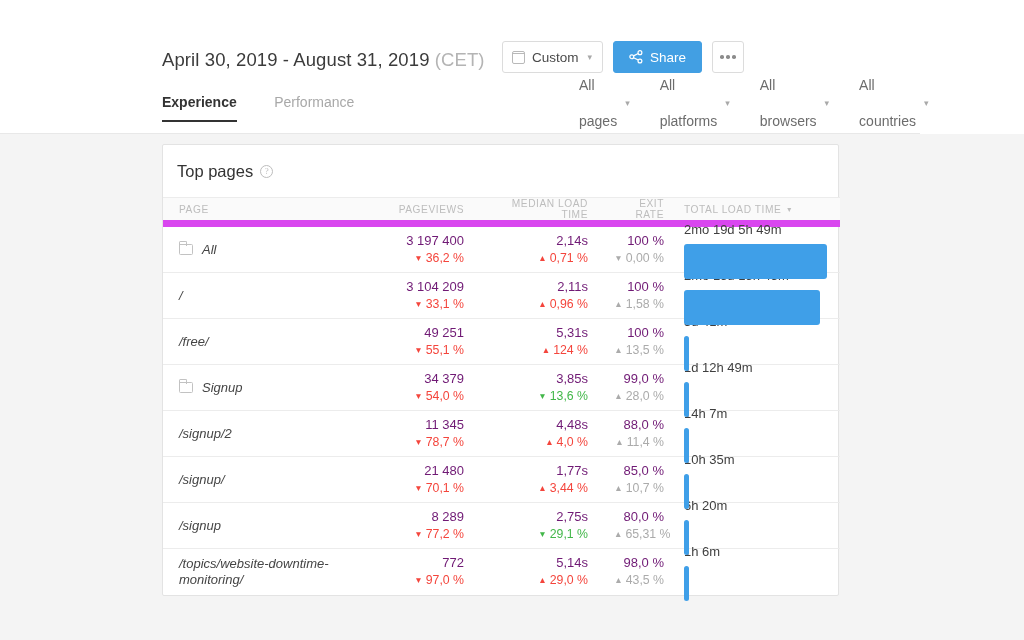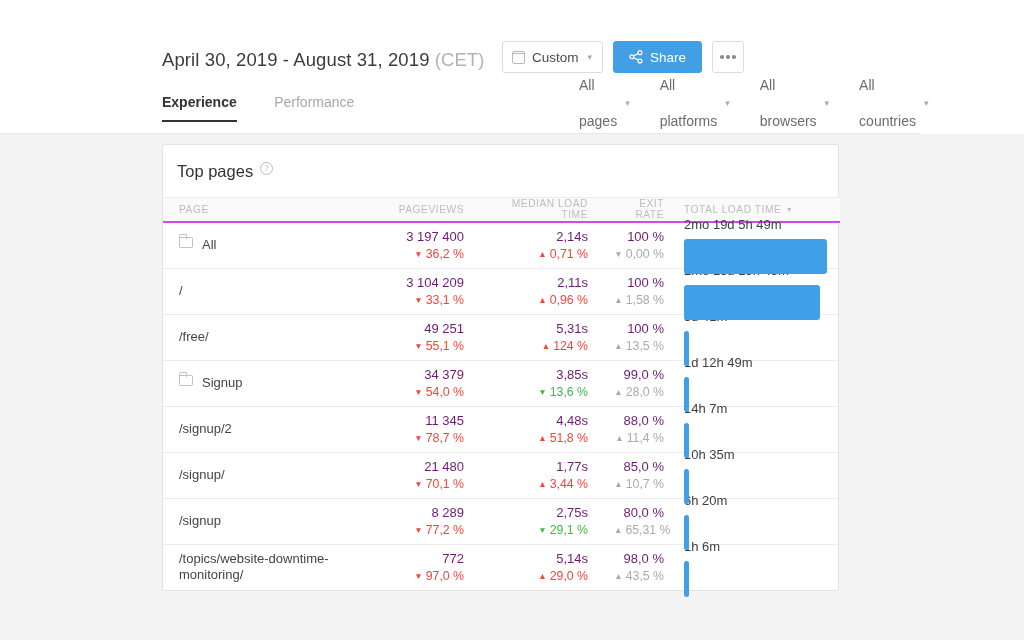--- a/index.html
+++ b/index.html
@@ -69,57 +69,57 @@
   
   .card {
     position: absolute; left: 162px; top: 144px; width: 677px;
     background: #fff; border: 1px solid #e3e3e3; border-radius: 2px;
   }
   .card-head {
     height: 52px; display: flex; align-items: center; padding: 0 13px 0 14px;
     justify-content: space-between;
   }
   .card-title {
-    font-size: 16.5px; color: #333; display: flex; gap: 7px;
+    font-size: 16.5px; color: #333; display: flex; align-items: center; gap: 7px;
   }
   .help-ico {
     width: 13px; height: 13px; border: 1.2px solid #bdbdbd; border-radius: 50%;
     color: #bdbdbd; font-size: 9px; line-height: 11px; text-align: center;
     font-family: "Liberation Serif", serif;
   }
   .btn-manage {
     height: 29px; border: 1px solid #dcdcdc; background: #fff; border-radius: 3px;
     font-size: 12.5px; color: #555; padding: 0 12px; cursor: pointer;
     display: flex; align-items: center;
   }
 
   
   table.tbl { width: 100%; border-collapse: collapse; table-layout: fixed; }
   .tbl thead th {
-    background: #fafafa; border-top: 1px solid #ececec; border-bottom: 2px solid #d946ef;
+    background: #fafafa; border-top: 1px solid #ececec; border-bottom: 7px solid #d946ef;
     font-size: 10.2px; letter-spacing: .55px; color: #bdbdbd; font-weight: normal;
     text-transform: uppercase; height: 24px; padding: 0 13px; vertical-align: middle;
   }
   .c-page   { width: 196px; text-align: left;  padding-left: 16px !important; }
   .c-views  { width: 118px; text-align: right; }
   .c-median { width: 124px; text-align: right; }
   .c-exit   { width: 76px;  text-align: right; }
   .c-total  { width: 163px; text-align: left; padding-left: 7px !important; }
   .th-sort { display: inline-flex; align-items: center; gap: 4px; cursor: pointer; }
   .th-sort .caret { color: #bdbdbd; font-size: 8px; }
 
   .tbl tbody td {
     border-bottom: 1px solid #ececec; height: 46px; vertical-align: middle;
     padding: 5px 13px; font-size: 13px; color: #434343;
   }
   .tbl tbody tr:last-child td { border-bottom: none; }
   td.c-page { padding-left: 16px; }
   td.c-total { padding-left: 7px; padding-right: 17px; }
 
-  .pagecell { display: flex; align-items: flex-start; gap: 9px; line-height: 16px; }
+  .pagecell { display: flex; align-items: center; gap: 9px; line-height: 16px; font-style: italic; }
   .folder {
     width: 14px; height: 11px; flex: 0 0 14px; position: relative;
     border: 1.3px solid #c2c2c2; border-radius: 1.5px; border-top-left-radius: 0;
   }
   .folder:before {
     content: ""; position: absolute; left: -1.3px; top: -4px; width: 6px; height: 4px;
     border: 1.3px solid #c2c2c2; border-bottom: none; border-top-left-radius: 1.5px;
     border-top-right-radius: 1.5px;
   }
   .pagename { color: #444; }
@@ -314,21 +314,21 @@
               <span class="pagecell">
                 <span class="pagename">/signup/2</span>
               </span>
             </td>
             <td class="c-views">
               <span class="num">11 345</span>
               <span class="delta d-red"><span class="arw">▼</span><span>78,7 %</span></span>
             </td>
             <td class="c-median">
               <span class="num">4,48s</span>
-              <span class="delta d-red"><span class="arw">▲</span><span>51,8 %</span></span>
+              <span class="delta d-red"><span class="arw">▲</span><span>4,0 %</span></span>
             </td>
             <td class="c-exit">
               <span class="num">88,0 %</span>
               <span class="delta d-gray"><span class="arw">▲</span><span>11,4 %</span></span>
             </td>
             <td class="c-total"><span class="total-val">14h 7m</span><span class="bar"><span style="width: 1.2%;"></span></span></td>
           </tr>
           <tr>
             <td class="c-page">
               <span class="pagecell">

